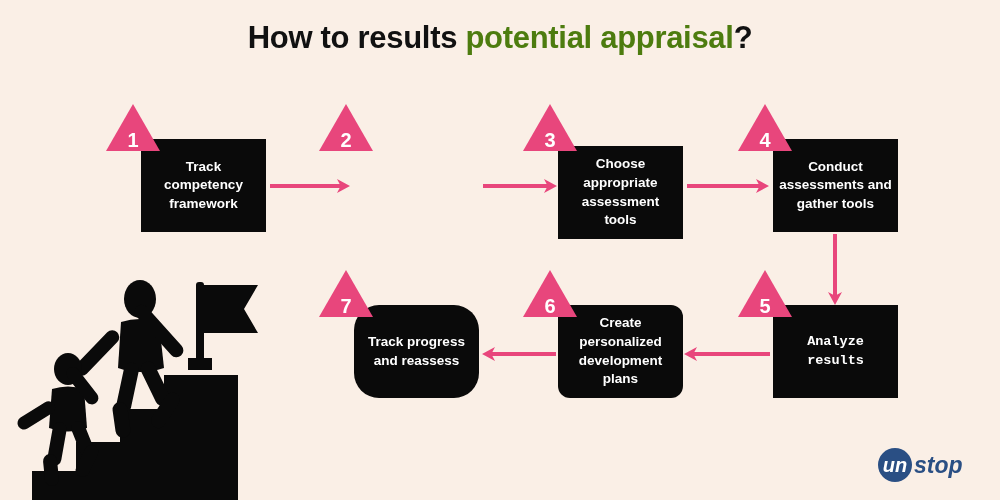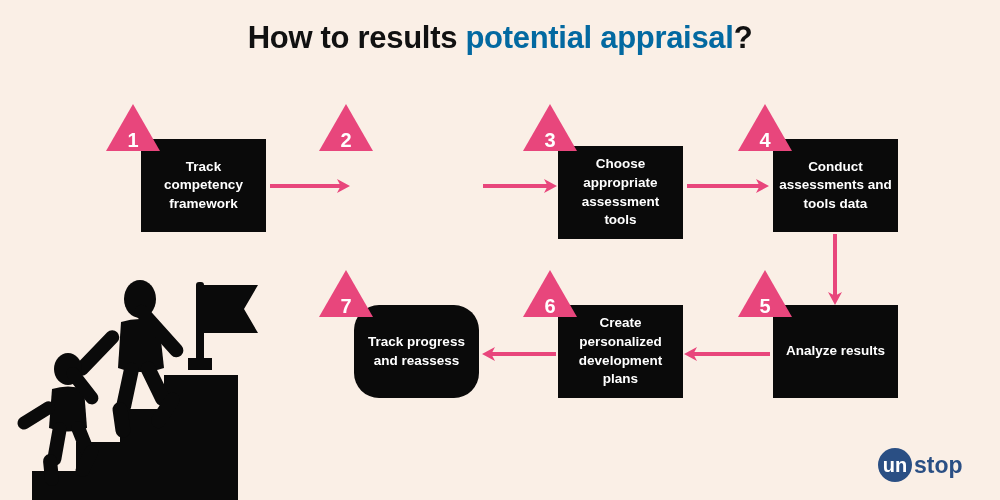--- a/index.html
+++ b/index.html
@@ -26,21 +26,21 @@
     top: 20px;
     left: 0;
     width: 1000px;
     text-align: center;
     font-size: 31px;
     font-weight: bold;
     color: #111111;
     letter-spacing: -0.3px;
     white-space: nowrap;
   }
-  .title .accent { color: #0369a1; }
+  .title .accent { color: #4d7c0f; }
 
   
   .step-box {
     position: absolute;
     width: 125px;
     height: 93px;
     background: #0a0a0a;
     display: flex;
     align-items: center;
     justify-content: center;
@@ -145,20 +145,21 @@
   .illustration svg { display: block; }
 
   
   .logo {
     position: absolute;
     right: 18px;
     bottom: 18px;
     height: 34px;
     display: flex;
     align-items: center;
+    font-style: italic;
   }
   .logo svg { display: block; }
 </style>
 </head>
 <body>
 
 <div id="canvas">
 
   <div class="title">
     <span>How to results </span><span class="accent">potential appraisal</span><span>?</span>
@@ -194,46 +195,46 @@
     <div class="tri"></div>
     <div class="num">3</div>
   </div>
 
   <div class="arrow-h right" style="left:687px; top:175px; width:82px;">
     <div class="shaft"></div>
     <div class="head"></div>
   </div>
 
   <div class="step-box" style="left:773px; top:139px;">
-    <div class="step-label">Conduct assessments and tools data</div>
+    <div class="step-label">Conduct assessments and gather tools</div>
   </div>
   <div class="badge" style="left:738px; top:104px;">
     <div class="tri"></div>
     <div class="num">4</div>
   </div>
 
   <div class="arrow-v" style="left:824px; top:234px; height:71px;">
     <div class="shaft"></div>
     <div class="head"></div>
   </div>
 
-  <div class="step-box" style="left:773px; top:305px;">
+  <div class="step-box" style="left:773px; top:305px;font-family:Liberation Mono, monospace;">
     <div class="step-label">Analyze results</div>
   </div>
   <div class="badge" style="left:738px; top:270px;">
     <div class="tri"></div>
     <div class="num">5</div>
   </div>
 
   <div class="arrow-h left" style="left:684px; top:343px; width:86px;">
     <div class="shaft"></div>
     <div class="head"></div>
   </div>
 
-  <div class="step-box" style="left:558px; top:305px;">
+  <div class="step-box" style="left:558px; top:305px;border-radius:12px;">
     <div class="step-label">Create personalized development plans</div>
   </div>
   <div class="badge" style="left:523px; top:270px;">
     <div class="tri"></div>
     <div class="num">6</div>
   </div>
 
   <div class="arrow-h left" style="left:482px; top:343px; width:74px;">
     <div class="shaft"></div>
     <div class="head"></div>

